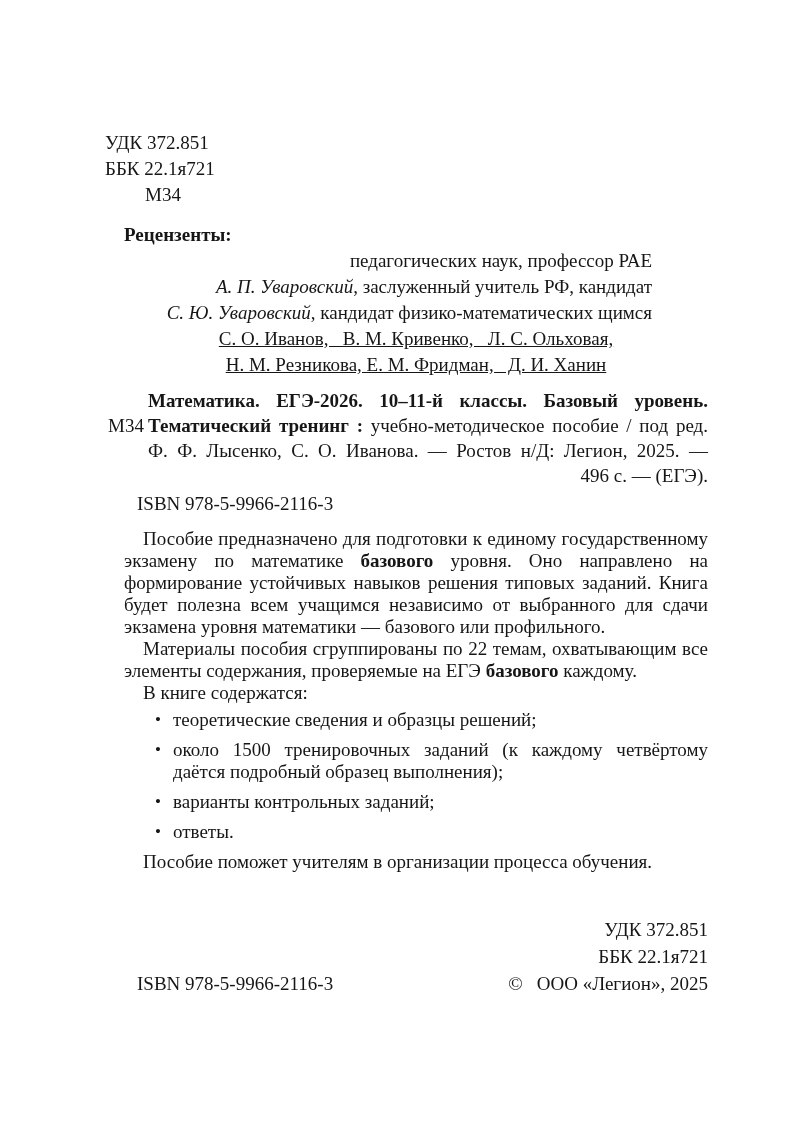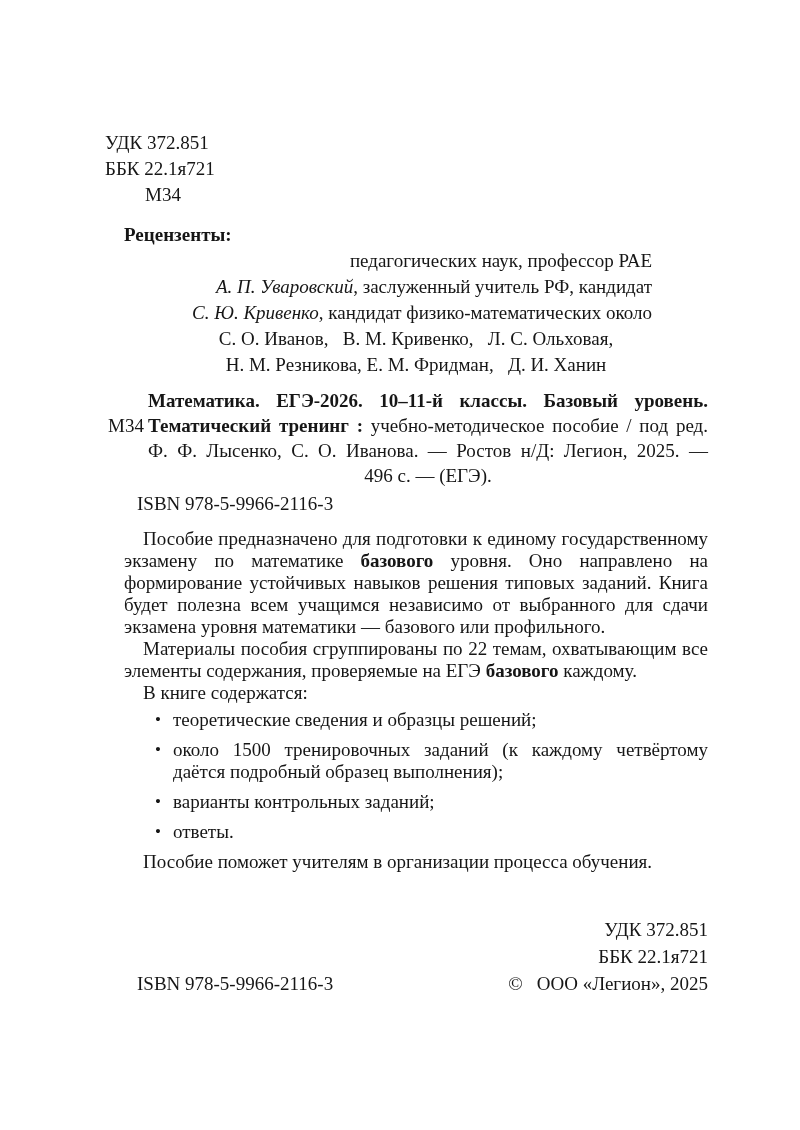--- a/index.html
+++ b/index.html
@@ -19,27 +19,27 @@
   
   .heading { text-align: left; font-weight: bold; line-height: 26px; margin-left: 19px; }
   .heading.reviewers-h { margin-top: 14px; }
   .heading.authors-h { margin-top: 4px; }
 
   
   .reviewers { margin-left: 19px; padding-right: 56px; text-align: right; line-height: 26px; }
   .reviewers i { font-style: italic; }
 
   
-  .authors { margin-left: 19px; text-align: center; line-height: 26px; }
+  .authors { margin-left: 19px; text-align: center; line-height: 26px; text-decoration: underline; }
 
   
   .record { position: relative; margin: 10px 0 0 19px; padding-left: 24px; line-height: 25px; }
   .record .record-code { position: absolute; left: -16px; top: 25px; }
   .record .jline { text-align: justify; text-align-last: justify; }
-  .record .lline { text-align: center; }
+  .record .lline { text-align: right; }
   .record b { font-weight: bold; }
 
   .isbn-top { margin: 3px 0 0 19px; padding-left: 13px; line-height: 25px; }
 
   
   .annotation { margin: 12px 0 0 19px; line-height: 22px; }
   .annotation p.body-para { text-align: justify; text-indent: 19px; }
   .annotation b { font-weight: bold; }
   .bullets { list-style: none; margin-top: 5px; padding-left: 49px; }
   .bullets li { position: relative; text-align: justify; margin-bottom: 8px; line-height: 22px; }
@@ -60,21 +60,21 @@
   <div class="top-codes">
     <div>УДК 372.851</div>
     <div>ББК 22.1я721</div>
     <div class="m34">М34</div>
   </div>
 
   <div class="heading reviewers-h">Рецензенты:</div>
   <div class="reviewers">
     <div>педагогических наук, профессор РАЕ</div>
     <div><i>А. П. Уваровский</i><span>, заслуженный учитель РФ, кандидат</span></div>
-    <div><i>С. Ю. Кривенко</i><span>, кандидат физико-математических около</span></div>
+    <div><i>С. Ю. Уваровский</i><span>, кандидат физико-математических щимся</span></div>
   </div>
 
   <div class="authors">
     <div>С. О. Иванов,  В. М. Кривенко,  Л. С. Ольховая,</div>
     <div>Н. М. Резникова, Е. М. Фридман,  Д. И. Ханин</div>
   </div>
 
   <div class="record">
     <span class="record-code">М34</span>
     <div class="jline"><b>Математика. ЕГЭ-2026. 10–11-й классы. Базовый уровень.</b></div>

